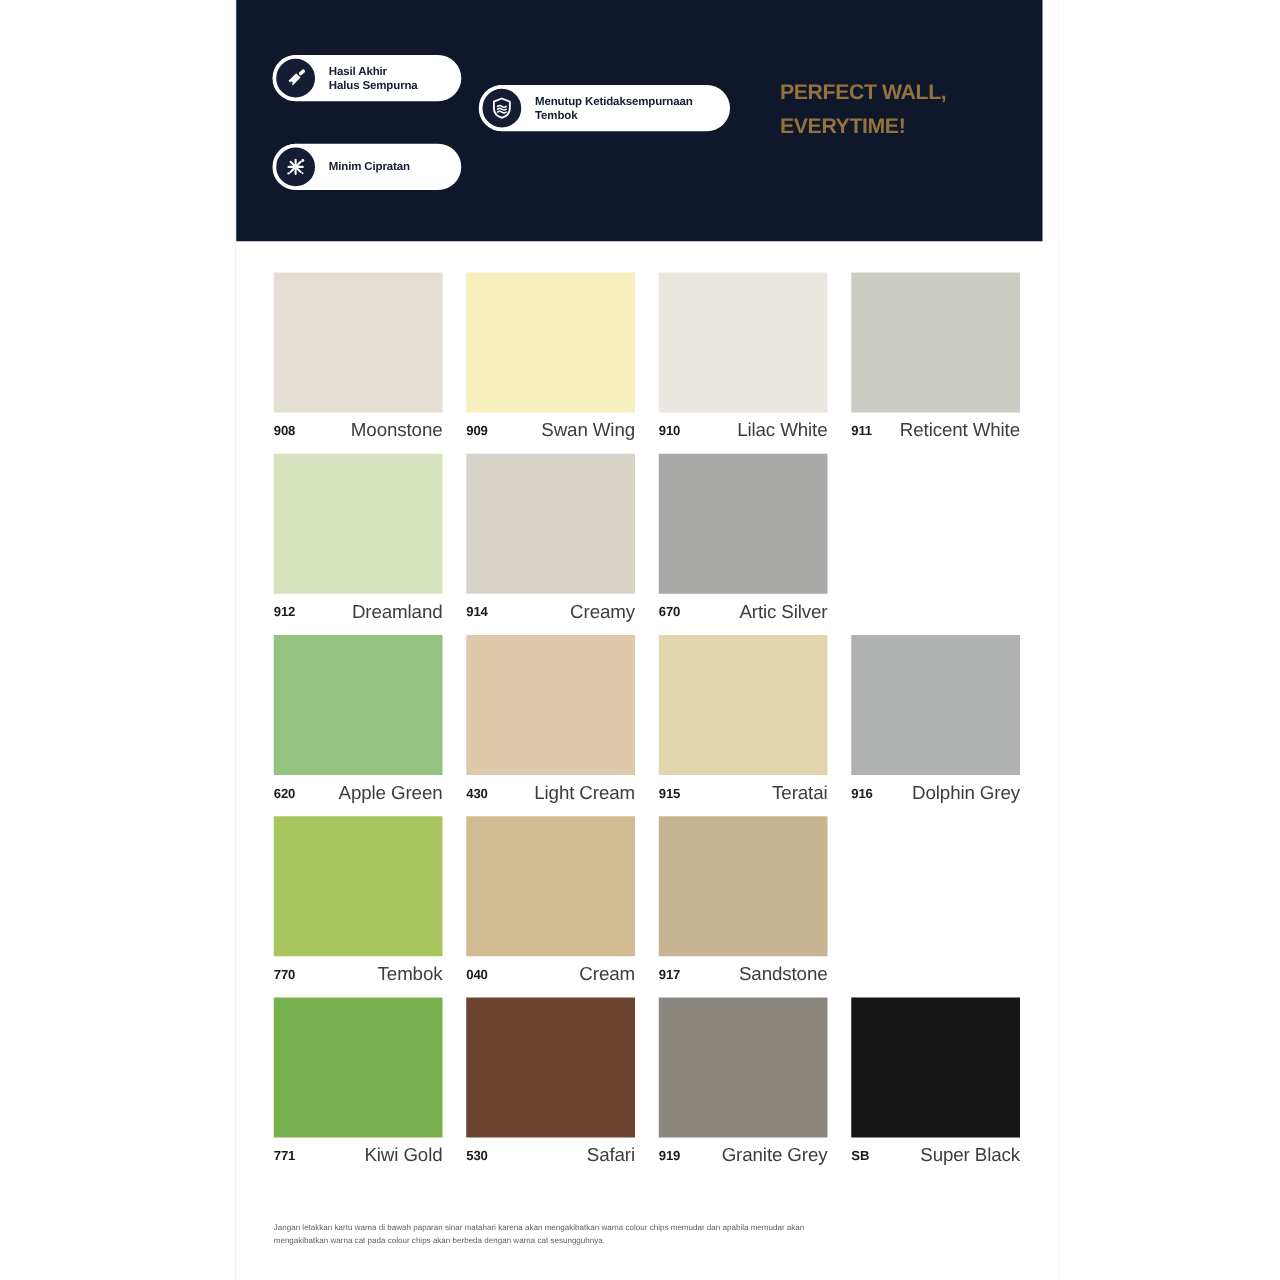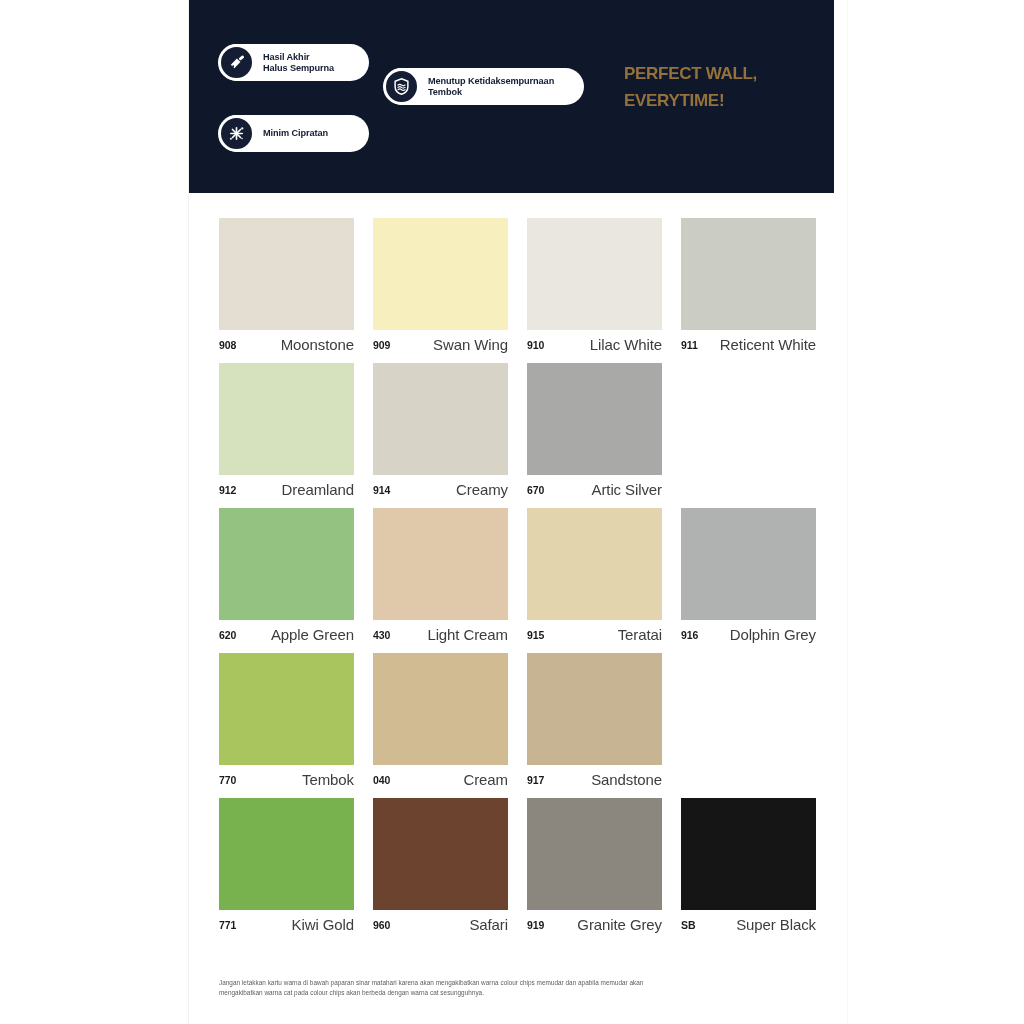--- a/index.html
+++ b/index.html
@@ -348,21 +348,21 @@
         <div class="swatch-cell">
           <div class="swatch-chip" style="background-color: rgb(120, 178, 79);"></div>
           <div class="swatch-meta">
             <span class="swatch-code">771</span>
             <span class="swatch-name">Kiwi Gold</span>
           </div>
         </div>
         <div class="swatch-cell">
           <div class="swatch-chip" style="background-color: rgb(108, 67, 46);"></div>
           <div class="swatch-meta">
-            <span class="swatch-code">960</span>
+            <span class="swatch-code">530</span>
             <span class="swatch-name">Safari</span>
           </div>
         </div>
         <div class="swatch-cell">
           <div class="swatch-chip" style="background-color: rgb(139, 135, 127);"></div>
           <div class="swatch-meta">
             <span class="swatch-code">919</span>
             <span class="swatch-name">Granite Grey</span>
           </div>
         </div>

